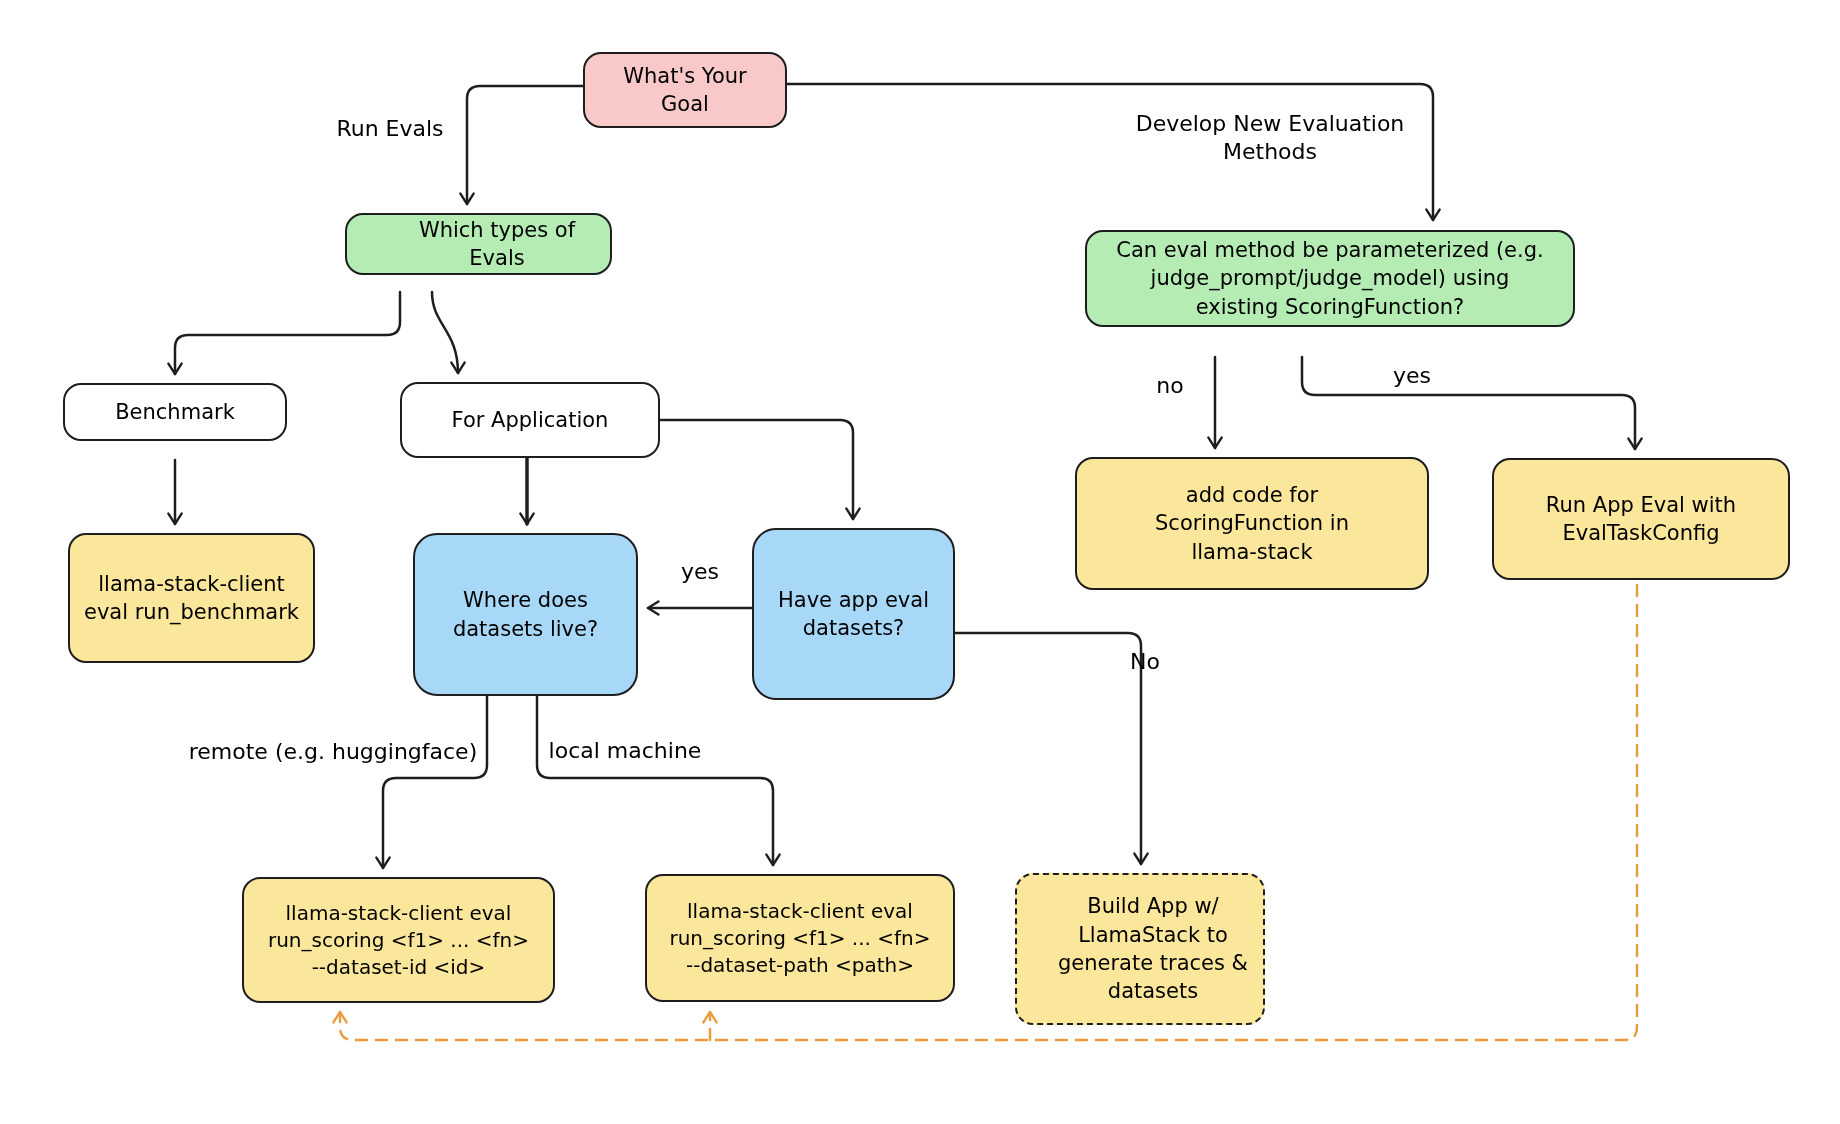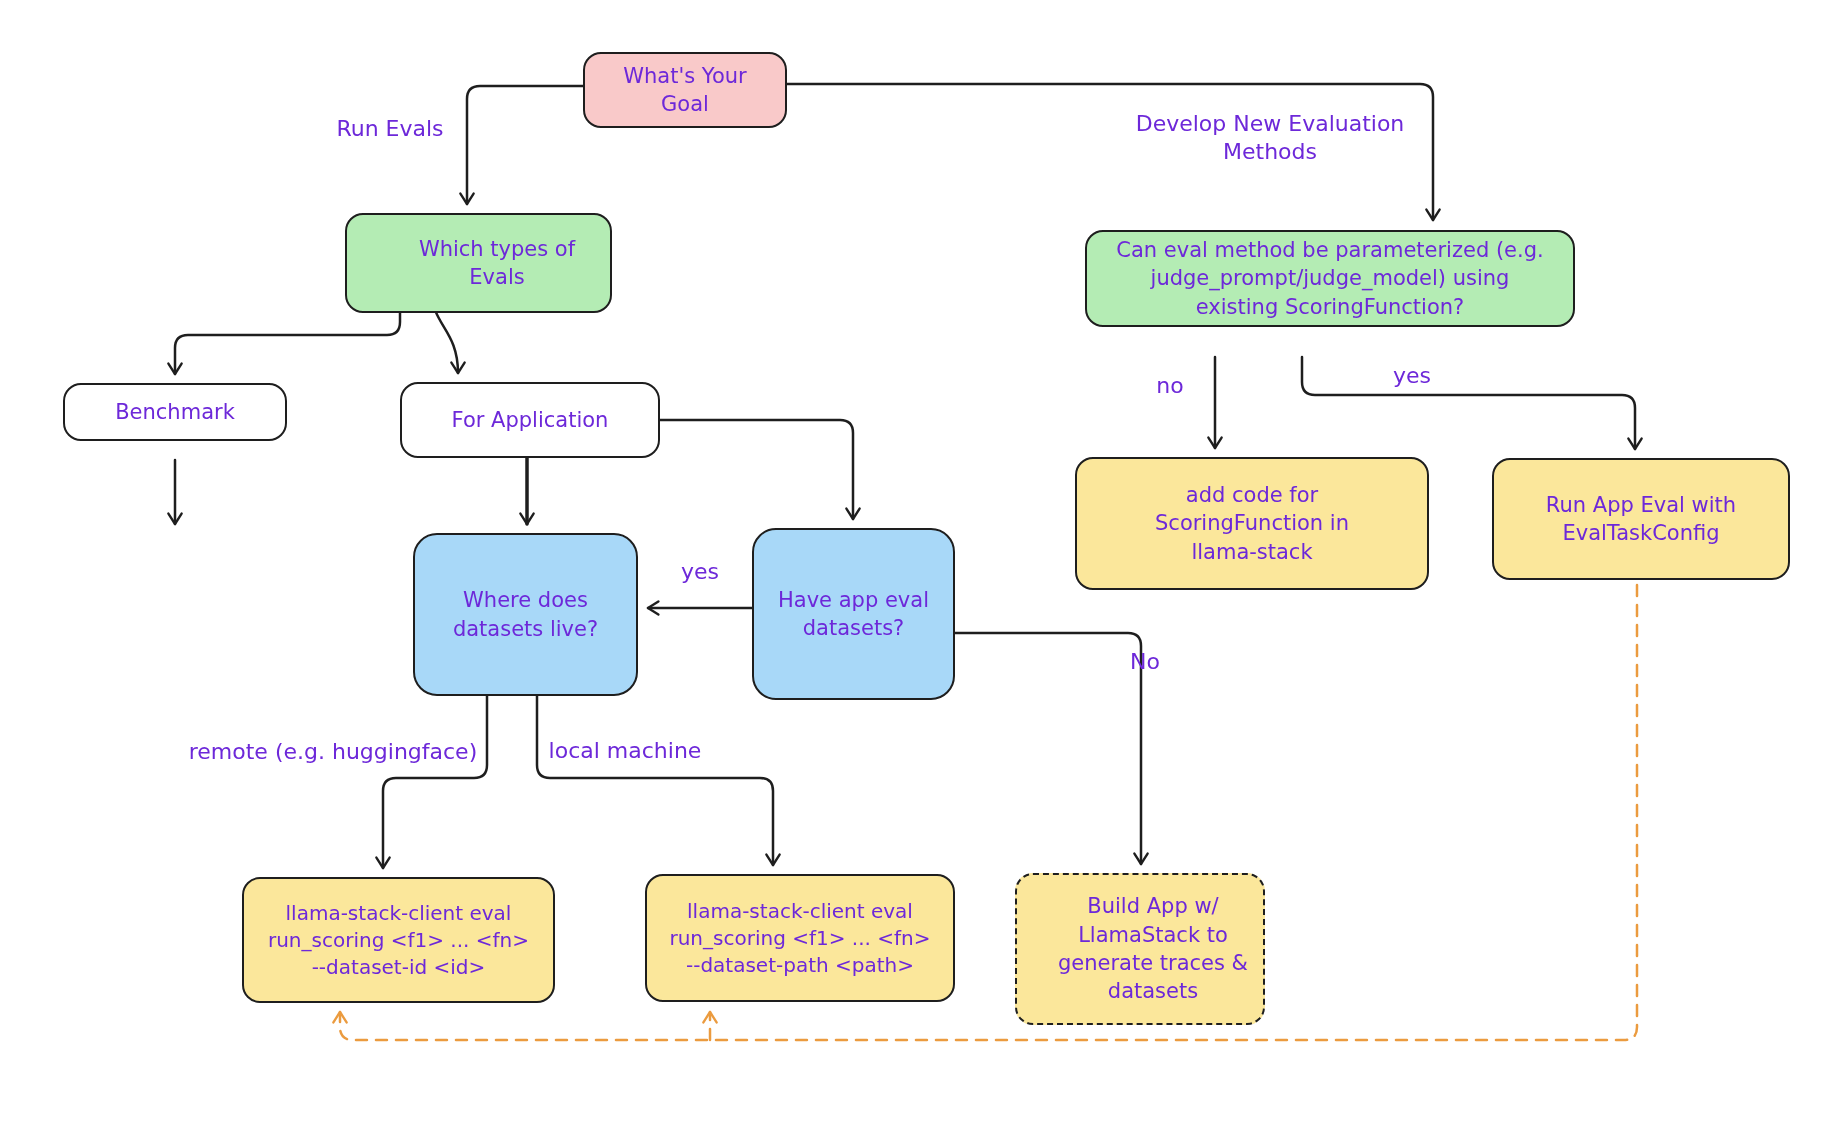--- a/index.html
+++ b/index.html
@@ -1,21 +1,21 @@
 <!DOCTYPE html>
 <html><head>
 <meta charset="utf-8">
 <style>
   html,body{margin:0;padding:0;background:#ffffff;}
   #canvas{
     position:relative;
     width:1840px;height:1124px;
     background:#ffffff;
     font-family:"DejaVu Sans","Liberation Sans",sans-serif;
-    color:#6d28d9;
+    color:#000000;
     overflow:hidden;
   }
   #edges{position:absolute;left:0;top:0;width:1840px;height:1124px;z-index:0;}
   .node{
     position:absolute;
     box-sizing:border-box;
     border:2.5px solid #1e1e1e;
     border-radius:18px;
     display:flex;align-items:center;justify-content:center;
     text-align:center;
@@ -72,31 +72,33 @@
 
     <g fill="none" stroke="#eb9b3f" stroke-width="2.5" stroke-dasharray="11 9" stroke-linecap="round">
       <path d="M 1637 585 L 1637 1027 Q 1637 1040 1624 1040 L 353 1040 Q 340 1040 340 1027 L 340 1012" marker-end="url(#arrowOrange)"></path>
       <path d="M 710 1040 L 710 1012" marker-end="url(#arrowOrange)"></path>
     </g>
   </svg>
 
   <div class="node fill-pink" style="left:583px;top:52px;width:204px;height:76px;">What's Your
 Goal</div>
 
-  <div class="node fill-green" style="left:345px;top:213px;width:267px;height:100px;padding-left:47px;">Which types of
+  <div class="node fill-green" style="left:345px;top:213px;width:267px;height:62px;padding-left:47px;">Which types of
 Evals</div>
 
   <div class="node fill-green" style="left:1085px;top:230px;width:490px;height:97px;">Can eval method be parameterized (e.g.
 judge_prompt/judge_model) using
 existing ScoringFunction?</div>
 
   <div class="node fill-white" style="left:63px;top:383px;width:224px;height:58px;text-align:center;">Benchmark</div>
 
   <div class="node fill-white" style="left:400px;top:382px;width:260px;height:76px;">For Application</div>
 
+  <div class="node fill-yellow" style="left:68px;top:533px;width:247px;height:130px;">llama-stack-client
+eval run_benchmark</div>
 
   <div class="node fill-blue" style="left:413px;top:533px;width:225px;height:163px;border-radius:24px;">Where does
 datasets live?</div>
 
   <div class="node fill-blue" style="left:752px;top:528px;width:203px;height:172px;border-radius:24px;">Have app eval
 datasets?</div>
 
   <div class="node fill-yellow" style="left:1075px;top:457px;width:354px;height:133px;">add code for
 ScoringFunction in
 llama-stack</div>

